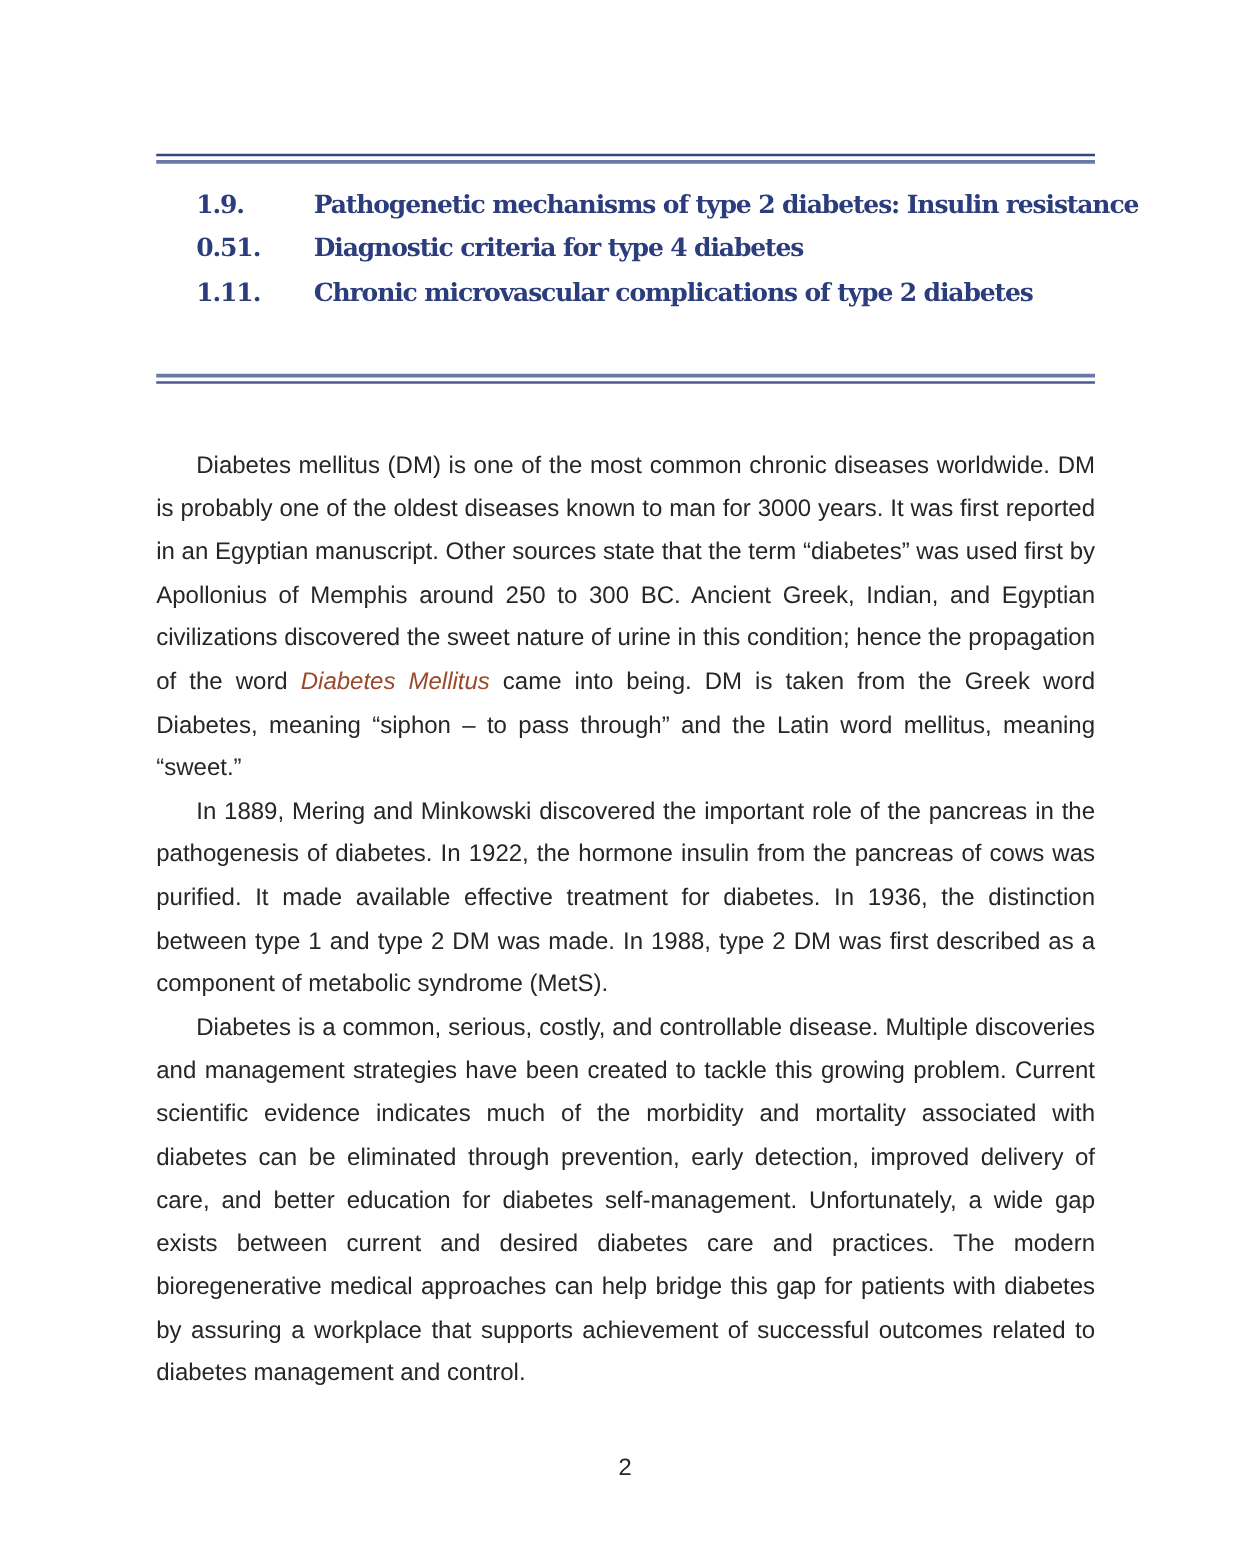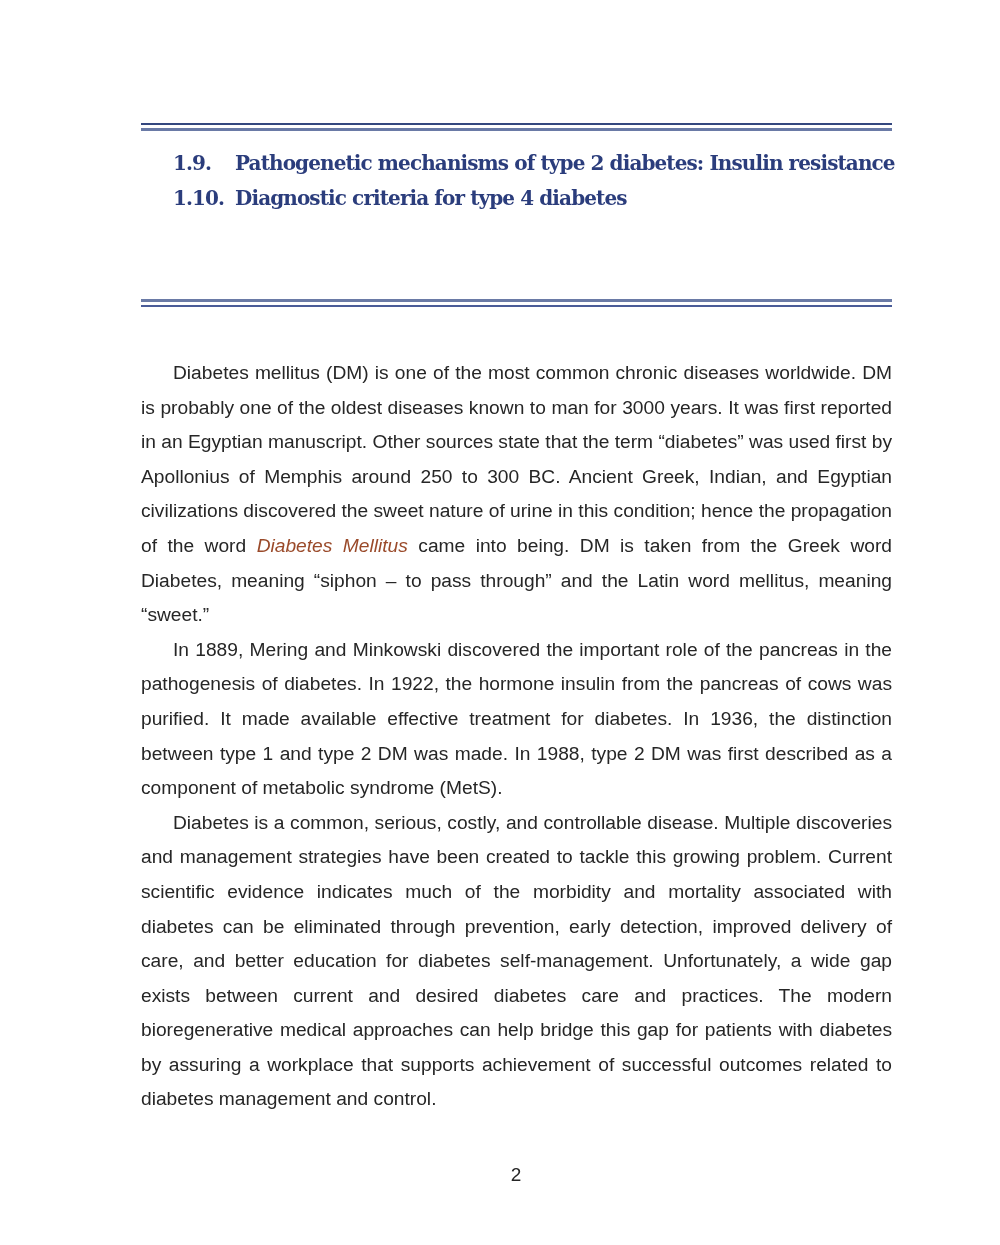--- a/index.html
+++ b/index.html
@@ -1,30 +1,30 @@
 <!DOCTYPE html>
 <html><head>
 <meta charset="utf-8">
 <style>
   html, body { margin: 0; padding: 0; background: #ffffff; }
   body { width: 1000px; height: 1245px; position: relative; overflow: hidden; }
-  .page { position: absolute; left: 16px; top: 0; width: 804px; height: 1245px; background: #fff; }
+  .page { position: absolute; left: 0; top: 0; width: 804px; height: 1245px; background: #fff; }
 
   .rule { position: absolute; left: 125px; width: 751px; }
   .rule-top-1 { top: 123px; height: 2px; background: #34477f; }
   .rule-top-2 { top: 128px; height: 3px; background: #6a7aa6; }
   .rule-bot-1 { top: 299px; height: 3px; background: #6a7aa6; }
   .rule-bot-2 { top: 305px; height: 2px; background: #4a5c98; }
 
   .toc { position: absolute; left: 157px; top: 145px; width: 720px; }
   .toc-item { height: 35.5px; display: flex; align-items: center;
               font-family: "DejaVu Serif", "Liberation Serif", serif; font-weight: bold;
               color: #2b3d7c; font-size: 20px; letter-spacing: -0.9px; white-space: nowrap; }
   .toc-num { width: 62px; flex: 0 0 62px; }
-  .toc-title { flex: 1; }
+  .toc-title { flex: 1; margin-left: 32px; }
 
   .body-text { position: absolute; left: 125px; top: 356px; width: 751px;
                font-family: "Liberation Sans", sans-serif; font-size: 19.2px;
                line-height: 34.6px; color: #262626; text-align: justify; }
   .body-text p { margin: 0; text-indent: 32px; hyphens: manual; }
   .latin { font-style: italic; color: #9a4a2a; margin-top: 45px; }
 
   .page-number { position: absolute; left: 0; width: 1000px; top: 1164px; text-align: center;
                  font-family: "Liberation Sans", sans-serif; font-size: 19px; color: #262626; }
 </style>
@@ -35,22 +35,26 @@
 
   <div class="rule rule-top-1"></div>
   <div class="rule rule-top-2"></div>
 
   <div class="toc">
     <div class="toc-item">
       <span class="toc-num">1.9.</span>
       <span class="toc-title">Pathogenetic mechanisms of type 2 diabetes: Insulin resistance</span>
     </div>
     <div class="toc-item">
-      <span class="toc-num">1.10.</span>
+      <span class="toc-num">0.51.</span>
       <span class="toc-title">Diagnostic criteria for type 4 diabetes</span>
+    </div>
+    <div class="toc-item">
+      <span class="toc-num">1.11.</span>
+      <span class="toc-title">Chronic microvascular complications of type 2 diabetes</span>
     </div>
   </div>
 
   <div class="rule rule-bot-1"></div>
   <div class="rule rule-bot-2"></div>
 
   <div class="body-text">
     <p><span>Diabetes mellitus (DM) is one of the most common chronic diseases worldwide. DM is probably one of the oldest diseases known to man for 3000 years. It was first reported in an Egyptian manuscript. Other sources state that the term “diabetes” was used first by Apollonius of Memphis around 250 to 300 BC. Ancient Greek, Indian, and Egyptian civilizations discovered the sweet nature of urine in this con­dition; hence the propagation of the word </span><span class="latin">Diabetes Mellitus</span><span> came into being. DM is taken from the Greek word Diabetes, meaning “siphon – to pass through” and the Latin word mellitus, meaning “sweet.”</span></p>
     <p>In 1889, Mering and Minkowski discovered the important role of the pancreas in the pathogenesis of diabetes. In 1922, the hormone insulin from the pancreas of cows was purified. It made available effective treatment for diabetes. In 1936, the distinction between type 1 and type 2 DM was made. In 1988, type 2 DM was first described as a component of metabolic syndrome (MetS).</p>
     <p>Diabetes is a common, serious, costly, and controllable disease. Multiple dis­coveries and management strategies have been created to tackle this growing problem. Current scientific evidence indicates much of the morbidity and mortality associated with diabetes can be eliminated through prevention, early detection, improved delivery of care, and better education for diabetes self-management. Unfortunately, a wide gap exists between current and desired diabetes care and practices. The modern bioregenerative medical approaches can help bridge this gap for patients with diabetes by assuring a workplace that supports achievement of successful outcomes related to diabetes management and control.</p>

